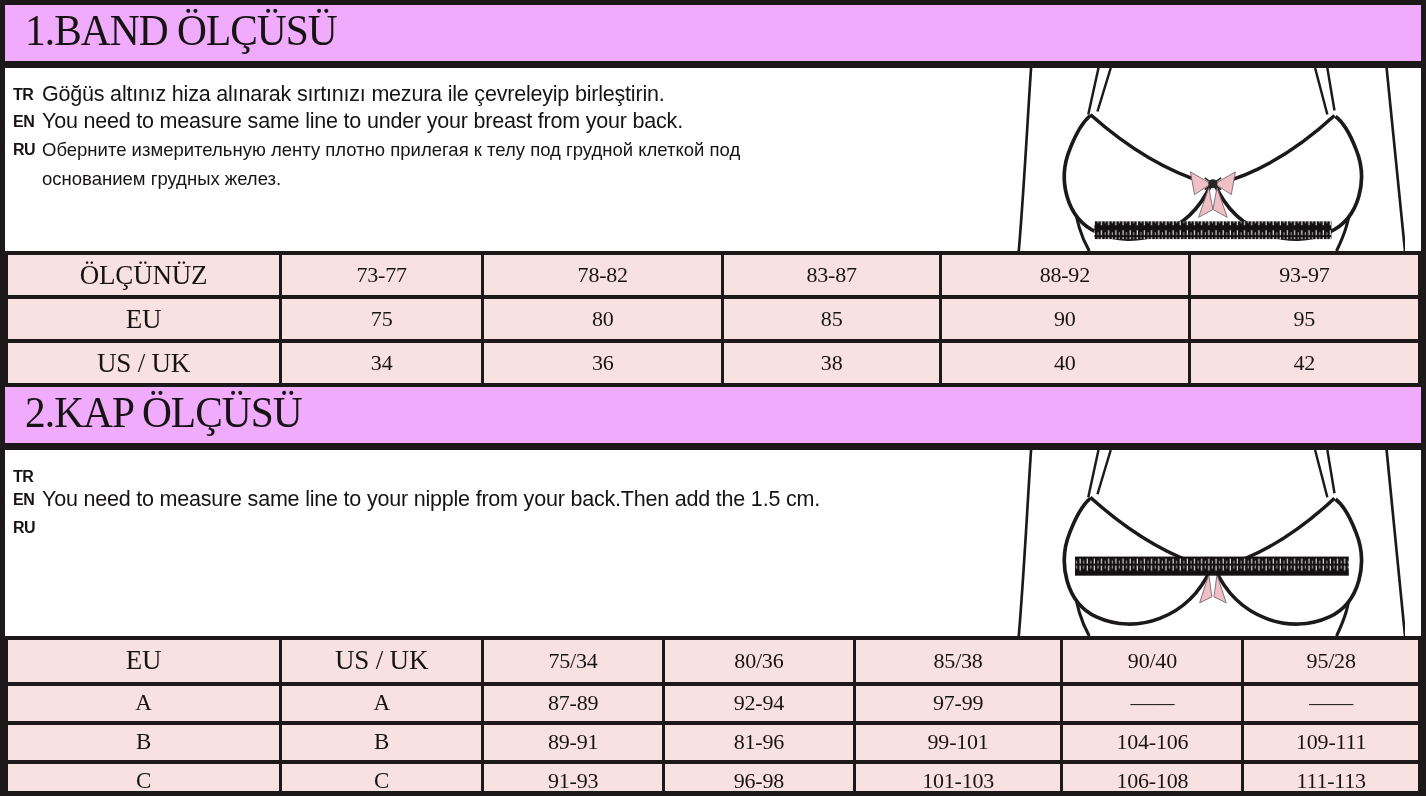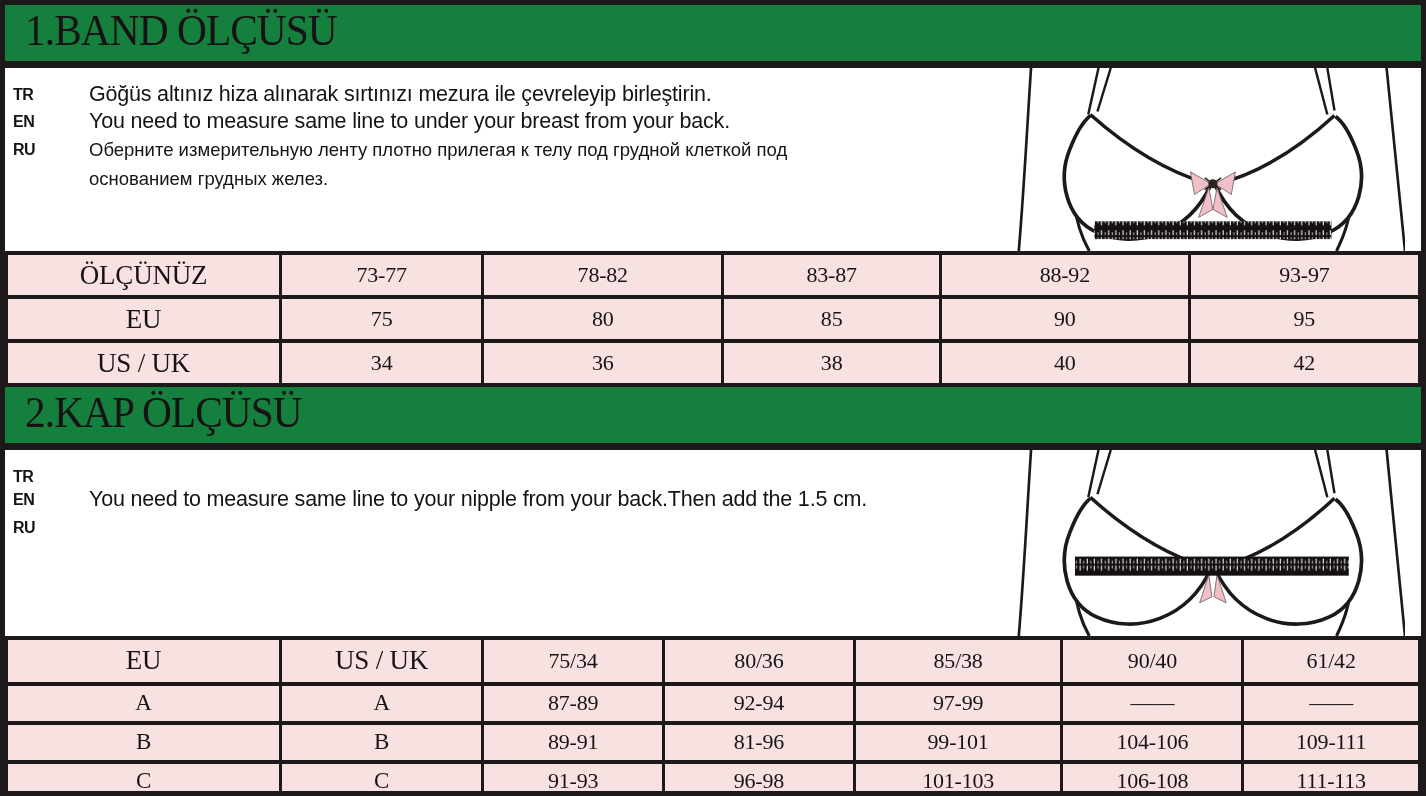--- a/index.html
+++ b/index.html
@@ -10,21 +10,21 @@
     width:1426px; height:796px;
     background:#ffffff;
     border:5px solid #1d191a;
     overflow:hidden;
     position:relative;
   }
 
   
   .band-header {
     height:63px;
-    background:#15803d;
+    background:#f0abfc;
     border-bottom:7px solid #1d191a;
     display:flex; align-items:center;
     padding-left:20px;
   }
   .band-title {
     font-family:"Liberation Serif", serif;
     font-weight:400;
     font-size:44px;
     color:#171314;
     letter-spacing:-1px;
@@ -34,21 +34,21 @@
     line-height:1;
     padding-bottom:4px;
   }
 
   
   .content { position:relative; background:#fff; }
   .content.c1 { height:183px; }
   .content.c2 { height:186px; }
 
   .instructions { padding:13px 0 0 8px; width:930px; }
-  .inst-row { display:flex; align-items:flex-start;gap:47px; }
+  .inst-row { display:flex; align-items:flex-start; }
   .inst-lang {
     font-family:"Liberation Sans", sans-serif;
     font-weight:bold; font-size:16px;
     color:#171314;
     width:29px; flex:none;
     padding-top:5px;
     letter-spacing:-0.5px;
   }
   .inst-text {
     font-family:Liberation Sans, sans-serif;
@@ -263,21 +263,21 @@
           <col style="width:12.5%">
       </colgroup>
       <tbody>
         <tr>
           <td class="lbl">EU</td>
           <td class="lbl">US / UK</td>
           <td>75/34</td>
           <td>80/36</td>
           <td>85/38</td>
           <td>90/40</td>
-          <td>61/42</td>
+          <td>95/28</td>
         </tr>
         <tr>
           <td class="mid">A</td>
           <td class="mid">A</td>
           <td>87-89</td>
           <td>92-94</td>
           <td>97-99</td>
           <td>——</td>
           <td>——</td>
         </tr>

